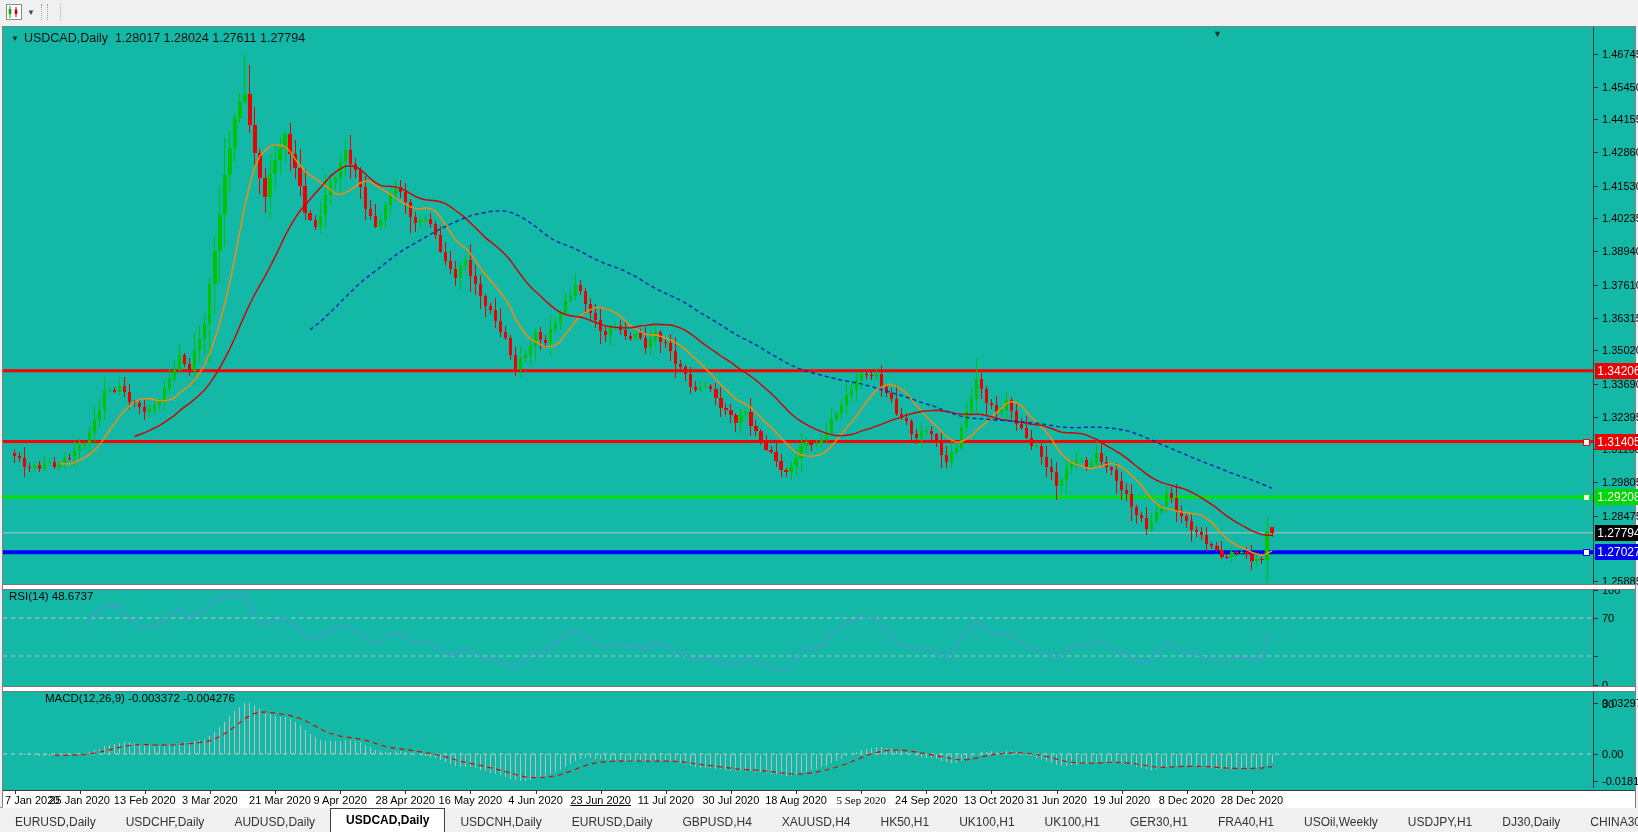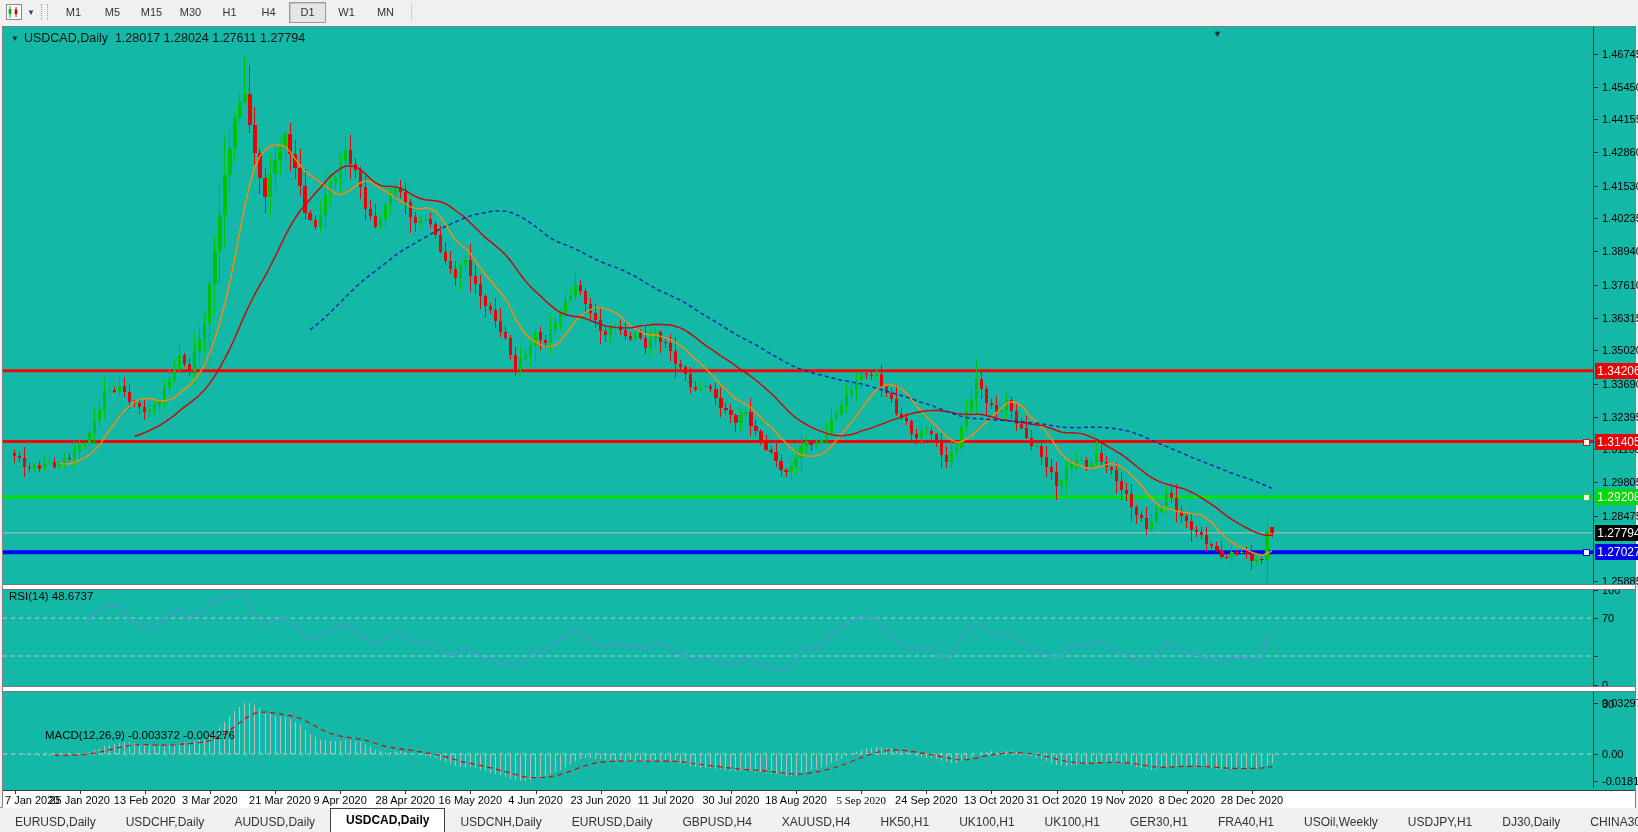--- a/index.html
+++ b/index.html
@@ -49,40 +49,29 @@
       <svg width="16" height="16" viewBox="0 0 16 16">
         <rect x="0.5" y="0.5" width="15" height="15" fill="#fff" stroke="#888"></rect>
         <line x1="4" y1="2" x2="4" y2="14" stroke="#0a0" stroke-width="1"></line>
         <rect x="2.7" y="5" width="2.6" height="5" fill="#0a0"></rect>
         <line x1="10" y1="3" x2="10" y2="13" stroke="#c00" stroke-width="1"></line>
         <rect x="8.7" y="5.5" width="2.6" height="4.5" fill="#c00"></rect>
       </svg>
     </div>
     <div class="tool-caret">▼</div>
     <div class="grip"></div>
-    <div id="tf-buttons" style="display:flex;align-items:center;">
-        <div class="tfbtn">M1</div>
-        <div class="tfbtn">M5</div>
-        <div class="tfbtn">M15</div>
-        <div class="tfbtn">M30</div>
-        <div class="tfbtn">H1</div>
-        <div class="tfbtn">H4</div>
-        <div class="tfbtn active">D1</div>
-        <div class="tfbtn">W1</div>
-        <div class="tfbtn">MN</div>
-      </div>
     <div class="tbsep"></div>
   </div>
 
   <div class="frame">
     <div class="chart-title">
       <span class="tri">▼</span><span>USDCAD,Daily</span>&nbsp;&nbsp;<span>1.28017 1.28024 1.27611 1.27794</span>
     </div>
     <div class="pane-label" id="rsi-label" style="top: 563px;">RSI(14) 48.6737</div>
-    <div class="pane-label" id="macd-label" style="top: 702px; padding-left: 36px;">MACD(12,26,9) -0.003372 -0.004276</div>
+    <div class="pane-label" id="macd-label" style="top: 665px; padding-left: 36px;">MACD(12,26,9) -0.003372 -0.004276</div>
     <svg id="main-svg" class="layer" width="1590" height="557" style="left: 0px; top: 0px;">
         <g>
           <line x1="0" y1="343.8265366296211" x2="1590" y2="343.8265366296211" stroke="#FF0000" stroke-width="3"></line>
           <line x1="0" y1="414.59800408255853" x2="1590" y2="414.59800408255853" stroke="#FF0000" stroke-width="3"></line>
           <line x1="0" y1="470.108505330007" x2="1590" y2="470.108505330007" stroke="#00E400" stroke-width="3"></line>
           <line x1="0" y1="525.2147425720117" x2="1590" y2="525.2147425720117" stroke="#0000FF" stroke-width="4"></line>
           <line x1="0" y1="505.83533681106803" x2="1590" y2="505.83533681106803" stroke="#BDBDBD" stroke-width="1"></line>
         </g>
         <g shape-rendering="crispEdges">
           <line x1="11.5" y1="421.7427489894587" x2="11.5" y2="435.77200482153376" stroke="#EC0000" stroke-width="1"></line>
@@ -927,37 +916,37 @@
         <div class="dlabel" style="left: 277px;">21 Mar 2020</div>
         <div class="dtick" style="left: 337.15px;"></div>
         <div class="dlabel" style="left: 337.15px;">9 Apr 2020</div>
         <div class="dtick" style="left: 402.28px;"></div>
         <div class="dlabel" style="left: 402.28px;">28 Apr 2020</div>
         <div class="dtick" style="left: 467.41px;"></div>
         <div class="dlabel" style="left: 467.41px;">16 May 2020</div>
         <div class="dtick" style="left: 532.54px;"></div>
         <div class="dlabel" style="left: 532.54px;">4 Jun 2020</div>
         <div class="dtick" style="left: 597.67px;"></div>
-        <div class="dlabel" style="left: 597.67px;">23 Jun 2020</div>
+        <div class="dlabel" style="left: 597.67px; text-decoration: underline;">23 Jun 2020</div>
         <div class="dtick" style="left: 662.8px;"></div>
         <div class="dlabel" style="left: 662.8px;">11 Jul 2020</div>
         <div class="dtick" style="left: 727.93px;"></div>
         <div class="dlabel" style="left: 727.93px;">30 Jul 2020</div>
         <div class="dtick" style="left: 793.06px;"></div>
         <div class="dlabel" style="left: 793.06px;">18 Aug 2020</div>
         <div class="dtick" style="left: 858.19px;"></div>
         <div class="dlabel" style="left: 858.19px; font-family: Liberation Serif, serif;">5 Sep 2020</div>
         <div class="dtick" style="left: 923.32px;"></div>
         <div class="dlabel" style="left: 923.32px;">24 Sep 2020</div>
         <div class="dtick" style="left: 988.45px;"></div>
         <div class="dlabel" style="left: 991px; text-align: right;">13 Oct 2020</div>
         <div class="dtick" style="left: 1053.58px;"></div>
-        <div class="dlabel" style="left: 1053.58px;">31 Oct 2020</div>
+        <div class="dlabel" style="left: 1053.58px;">31 Jun 2020</div>
         <div class="dtick" style="left: 1118.71px;"></div>
-        <div class="dlabel" style="left: 1118.71px;">19 Nov 2020</div>
+        <div class="dlabel" style="left: 1118.71px;">19 Jul 2020</div>
         <div class="dtick" style="left: 1183.84px;"></div>
         <div class="dlabel" style="left: 1183.84px;">8 Dec 2020</div>
         <div class="dtick" style="left: 1248.97px;"></div>
         <div class="dlabel" style="left: 1248.97px;">28 Dec 2020</div>
       </div>
   <div class="level-handle" style="border: 1px solid rgb(255, 0, 0); left: 1580px; top: 411.598px;"></div>
       <div class="level-handle" style="border: 1px solid rgb(0, 228, 0); left: 1580px; top: 467.109px;"></div>
       <div class="level-handle" style="border: 1px solid rgb(0, 0, 255); left: 1580px; top: 522.215px;"></div>
     </div>
 

